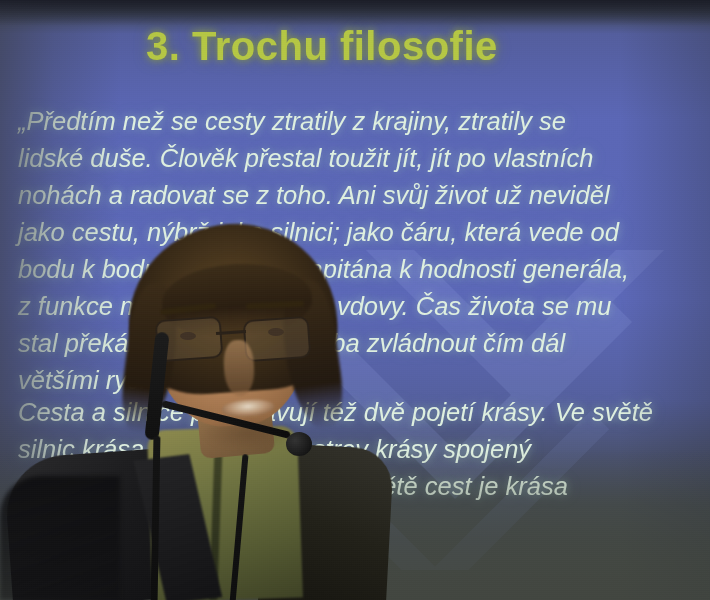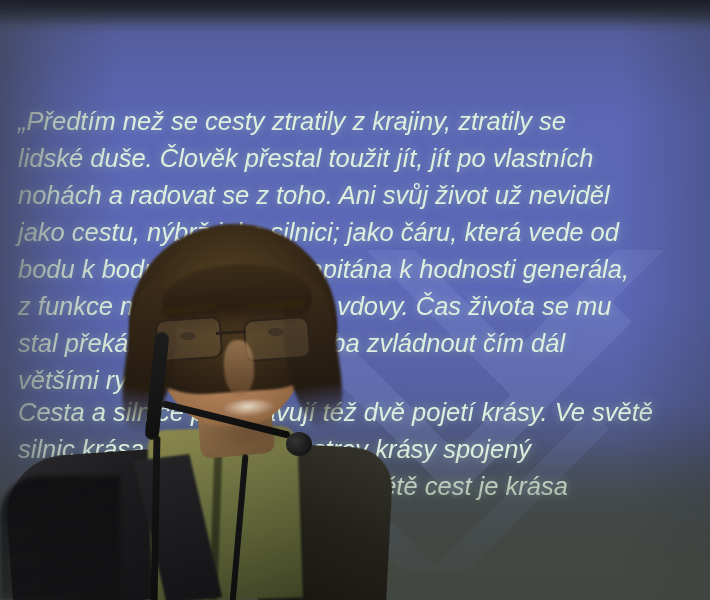--- a/index.html
+++ b/index.html
@@ -240,20 +240,21 @@
         <path d="M20 -40 L185 125 L350 -40"></path>
         <path d="M-40 60 L125 225 L290 60"></path>
       </g>
       <g fill="none" stroke="#8c9ade" stroke-width="26" opacity="0.38">
         <path d="M-60 170 L105 335 L270 170"></path>
       </g>
     </svg>
   </div>
 
   <div class="slide-text-layer">
+    <div class="slide-title">3. Trochu filosofie</div>
     <div class="para" id="para1">„Předtím než se cesty ztratily z krajiny, ztratily se
 lidské duše. Člověk přestal toužit jít, jít po vlastních
 nohách a radovat se z toho. Ani svůj život už neviděl
 jako cestu, nýbrž jako silnici; jako čáru, která vede od
 bodu k bodu, z hodnosti kapitána k hodnosti generála,
 z funkce manželky k funkce vdovy. Čas života se mu
 stal překážkou, kterou je třeba zvládnout čím dál
 většími rychlostmi.</div>
     <div class="para" id="para2">Cesta a silnice představují též dvě pojetí krásy. Ve světě
 silnic krása neznamená: ostrov krásy spojený

